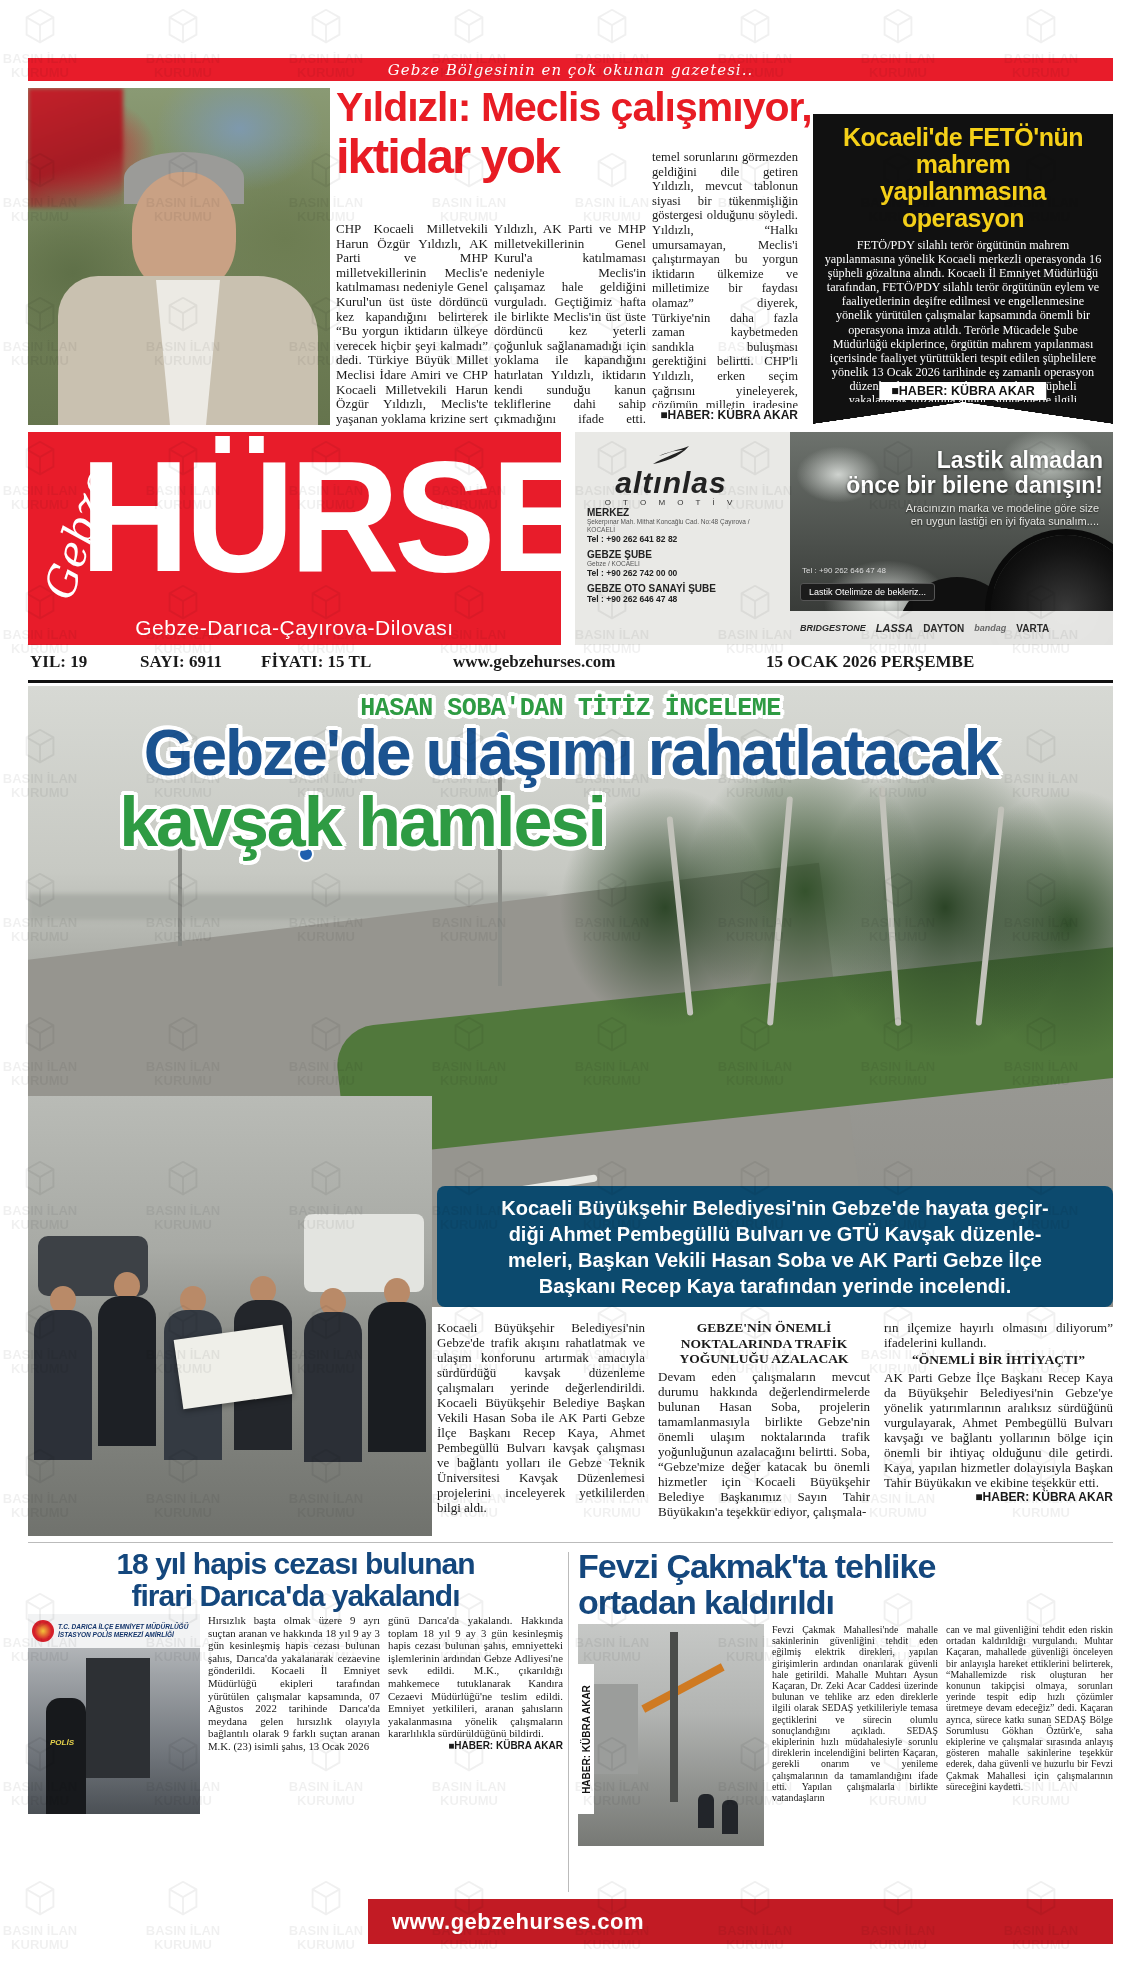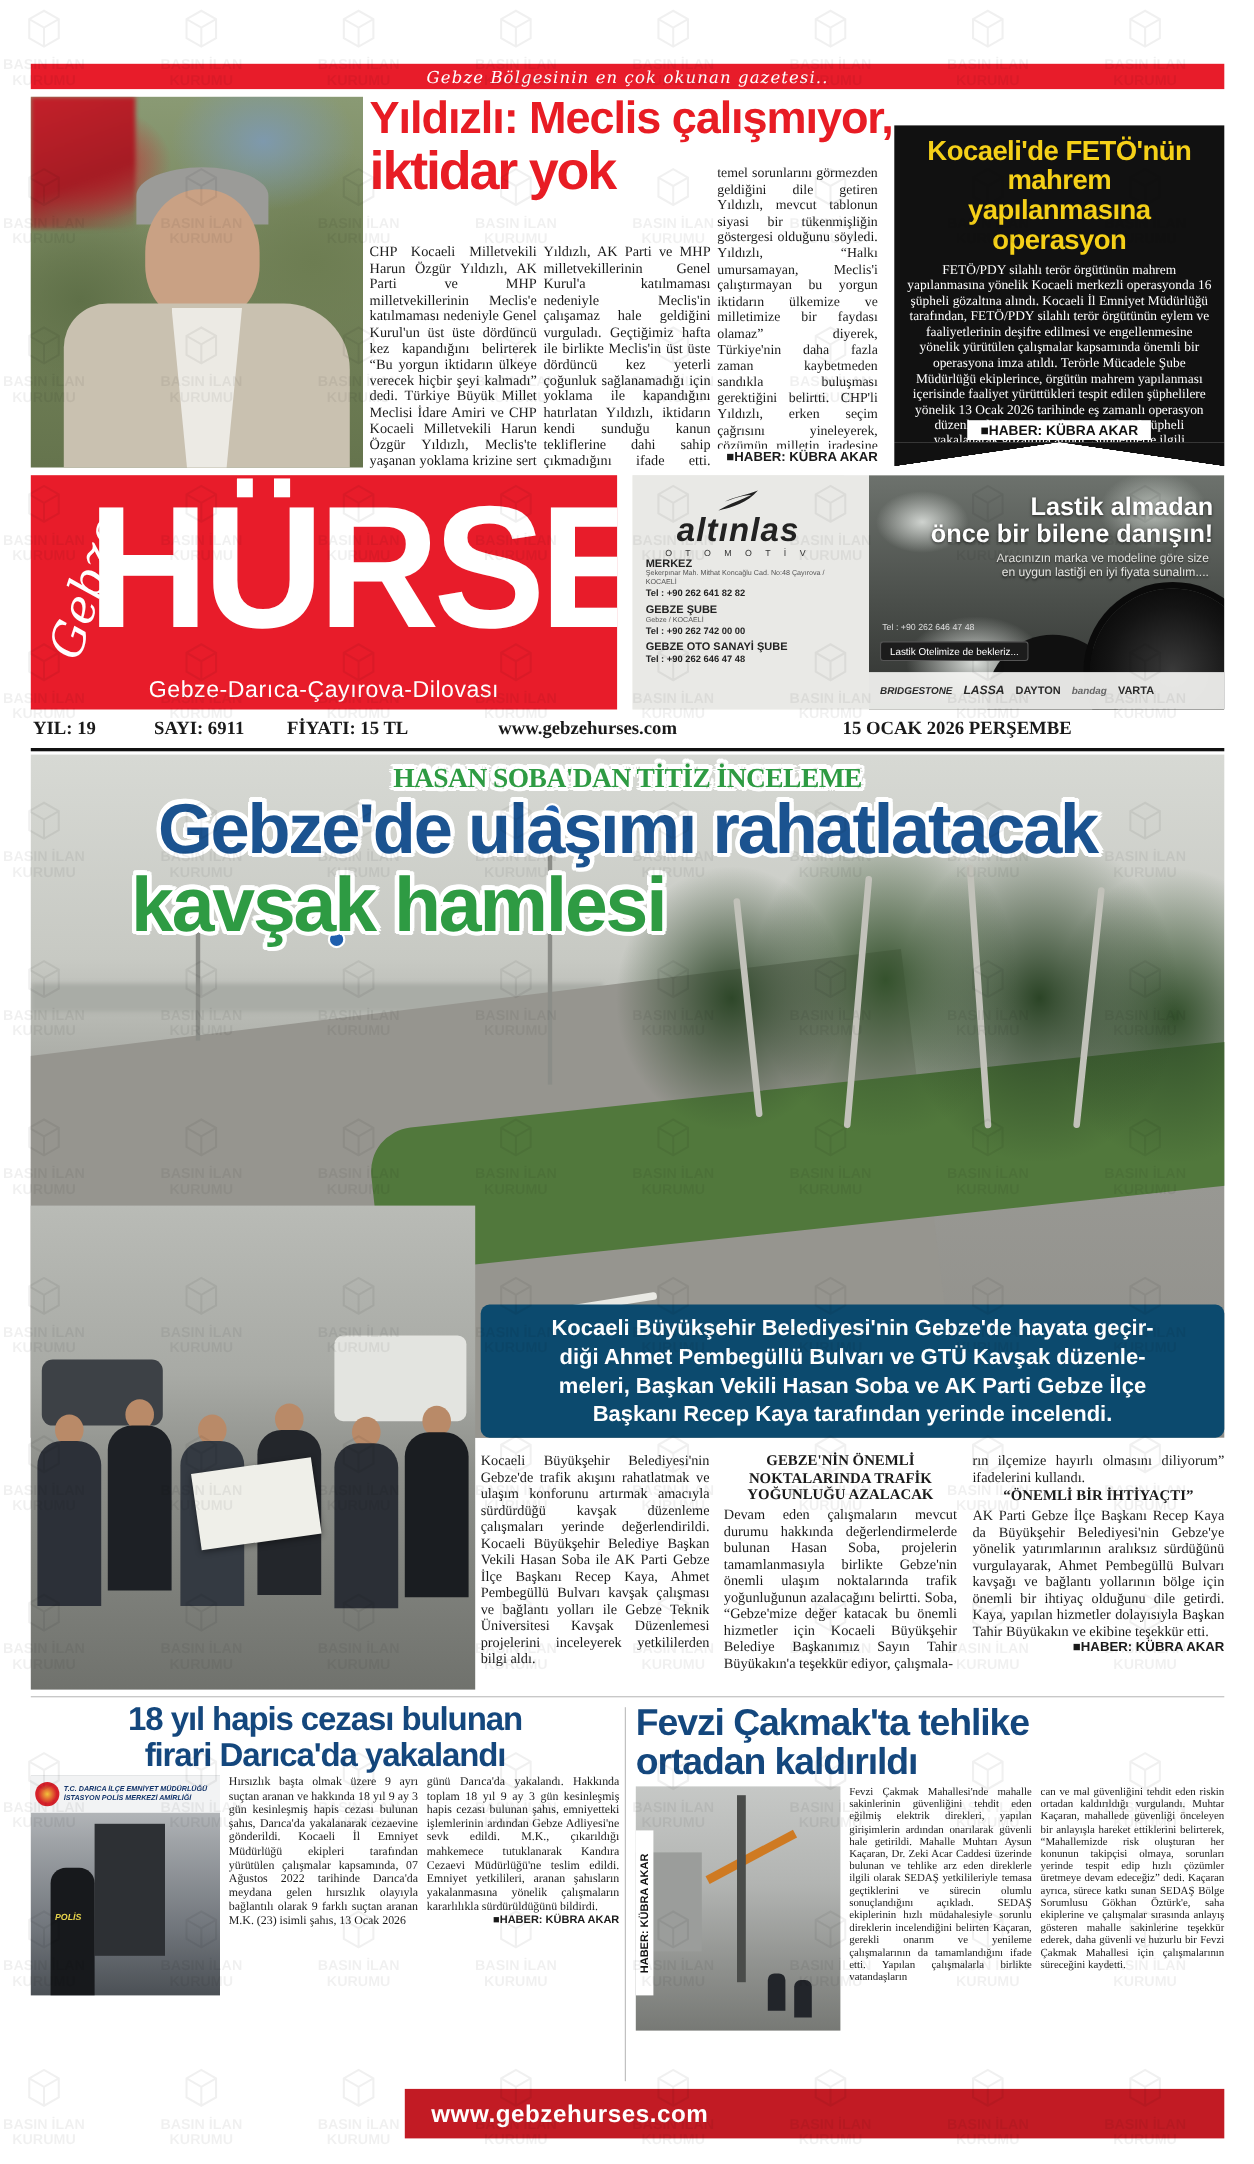--- a/index.html
+++ b/index.html
@@ -123,21 +123,21 @@
         radial-gradient(160px 190px at 45% 50%, #35522d 0%, rgba(53,82,45,0) 75%),
         radial-gradient(170px 200px at 70% 55%, #2b4426 0%, rgba(43,68,38,0) 75%),
         radial-gradient(150px 180px at 92% 60%, #33502c 0%, rgba(51,80,44,0) 75%); }
   .mp-trunk { position:absolute; width:6px; background:#c2c2ba; border-radius:3px; }
   .mp-pole { position:absolute; width:4px; background:#8b8d88; }
   .mp-sign { position:absolute; width:16px; height:16px; border-radius:50%; background:#1f5fae; border:2px solid #fff; }
 
   .outline-w { text-shadow:-3px -3px 0 #fff,3px -3px 0 #fff,-3px 3px 0 #fff,3px 3px 0 #fff,
       -4px 0 0 #fff,4px 0 0 #fff,0 -4px 0 #fff,0 4px 0 #fff,-2px -4px 0 #fff,2px 4px 0 #fff,4px -2px 0 #fff,-4px 2px 0 #fff; }
   .main-kicker { left:28px; top:694px; width:1085px; text-align:center; z-index:10;
-      font-family:Liberation Serif, serif; font-weight:bold; font-size:25px; color:#2e9b43; letter-spacing:-0.5px; }
+      font-family:Liberation Mono, monospace; font-weight:bold; font-size:25px; color:#2e9b43; letter-spacing:-0.5px; }
   .main-h1 { left:28px; top:716px; width:1085px; text-align:center; z-index:10;
       font-family:"Liberation Sans",sans-serif; font-weight:bold; font-size:64px; letter-spacing:-2px; color:#1b5390; }
   .main-h2 { left:32px; top:782px; width:660px; text-align:center; z-index:10;
       font-family:"Liberation Sans",sans-serif; font-weight:bold; font-size:70px; letter-spacing:-2px; color:#2e9b43; }
 
   .main-caption { left:437px; top:1186px; width:676px; height:121px; background:#0c4a6e; border-radius:8px;
       z-index:20; display:flex; flex-direction:column; justify-content:center; align-items:center; }
   .main-caption div { color:#fff; font-family:"Liberation Sans",sans-serif; font-weight:bold;
       font-size:20px; line-height:26px; white-space:nowrap; }
 

